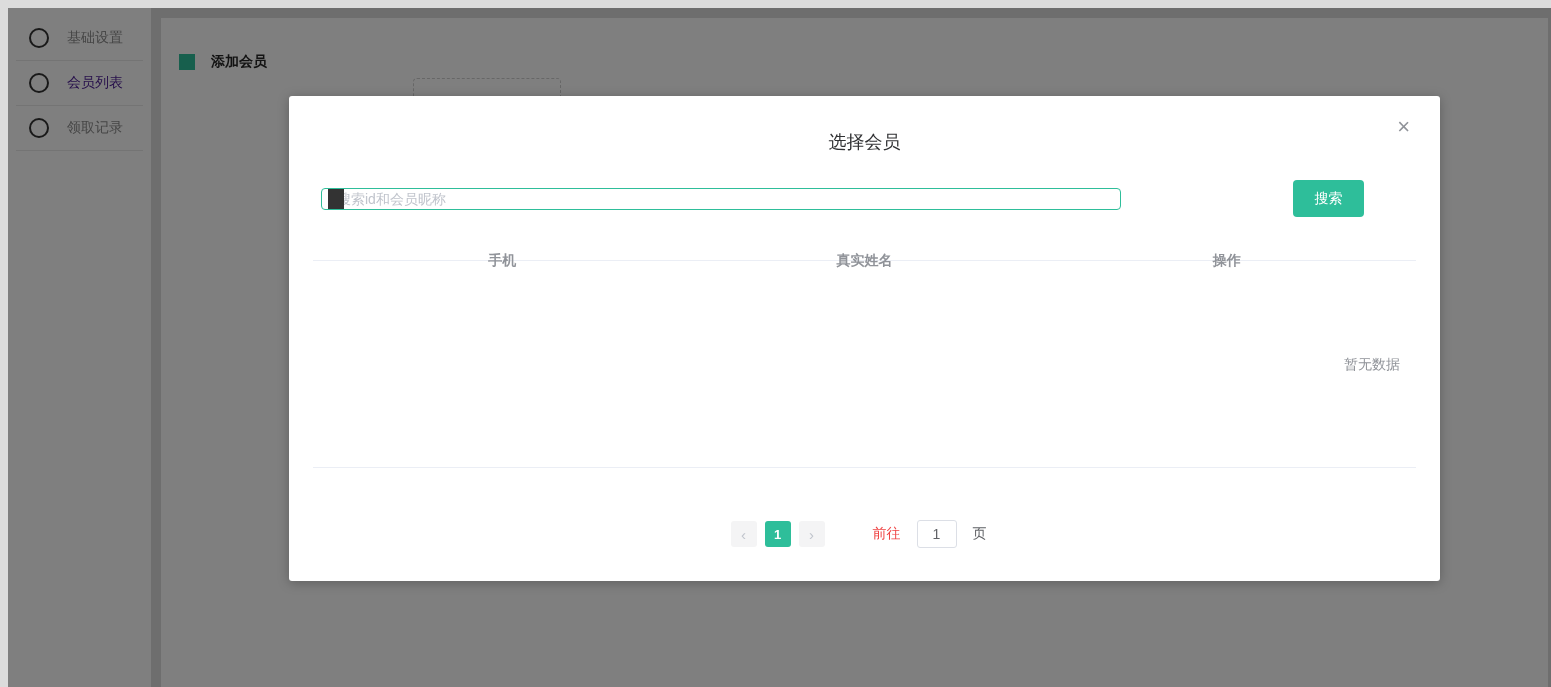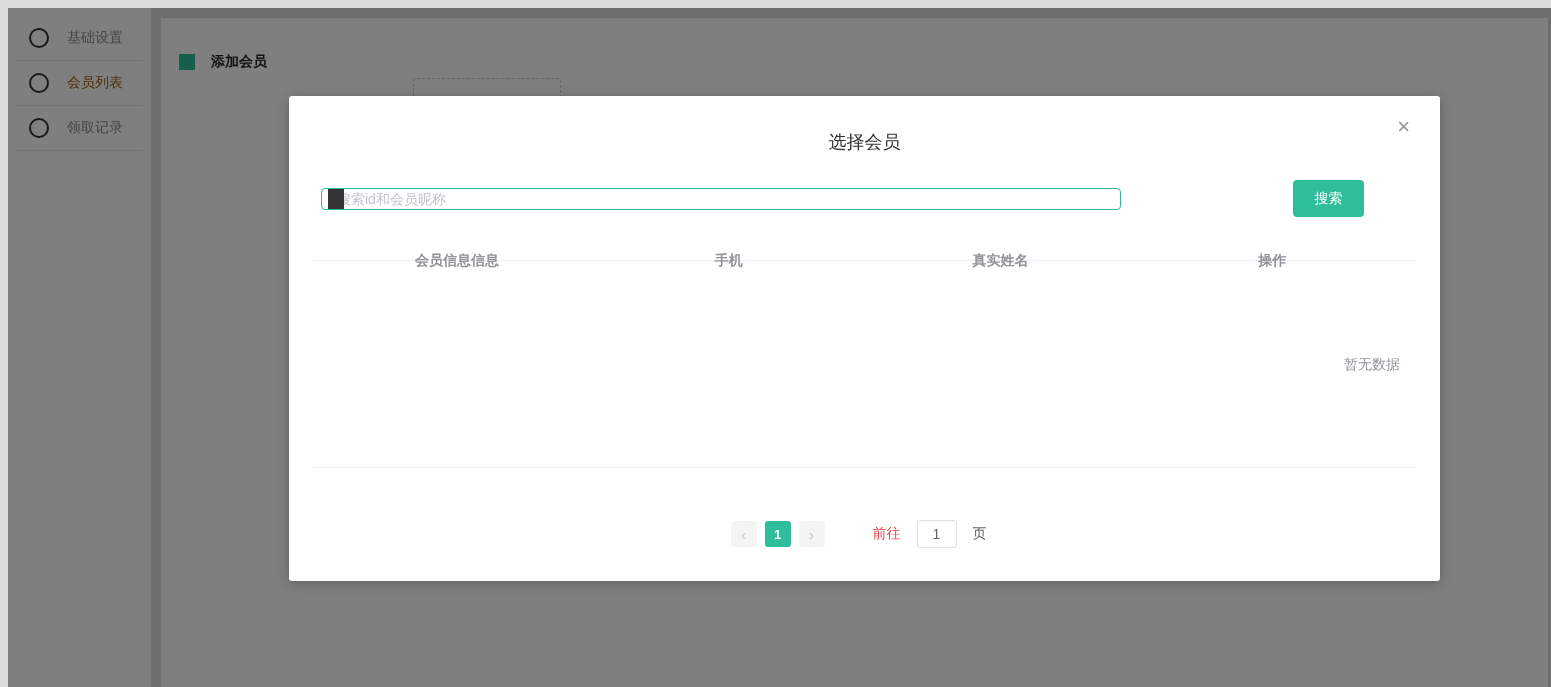--- a/index.html
+++ b/index.html
@@ -15,21 +15,21 @@
   .sidebar {
     position: absolute; left: 0; top: 0; width: 143px; height: 687px;
     background: #ffffff;
   }
   .sidebar-item {
     height: 45px; display: flex; align-items: center;
     padding-left: 13px; cursor: pointer;
     border-bottom: 1px solid #e8e8e8;
     color: #8c8c8c; font-size: 14px;
   }
-  .sidebar-item.active { color: #a16207; }
+  .sidebar-item.active { color: #4c1d95; }
   .ring-icon {
     width: 12px; height: 12px; border: 2px solid #333;
     border-radius: 50%; margin-right: 10px; flex: 0 0 auto;
   }
 
   .content-card {
     position: absolute; left: 153px; top: 10px; right: 11px; bottom: 0;
     background: #ffffff;
   }
   .section-header {
@@ -165,21 +165,20 @@
 
   <div class="search-row">
     <div class="search-input-wrap">
       <input class="search-input" type="text" placeholder="搜索id和会员昵称" style="">
       <span class="caret"></span>
     </div>
     <button class="search-btn">搜索</button>
   </div>
 
   <div class="table-header">
-    <div class="th">会员信息信息</div>
     <div class="th">手机</div>
     <div class="th">真实姓名</div>
     <div class="th">操作</div>
   </div>
 
   <div class="table-body">
     <span class="empty-text">暂无数据</span>
   </div>
 
   <div class="pagination">

